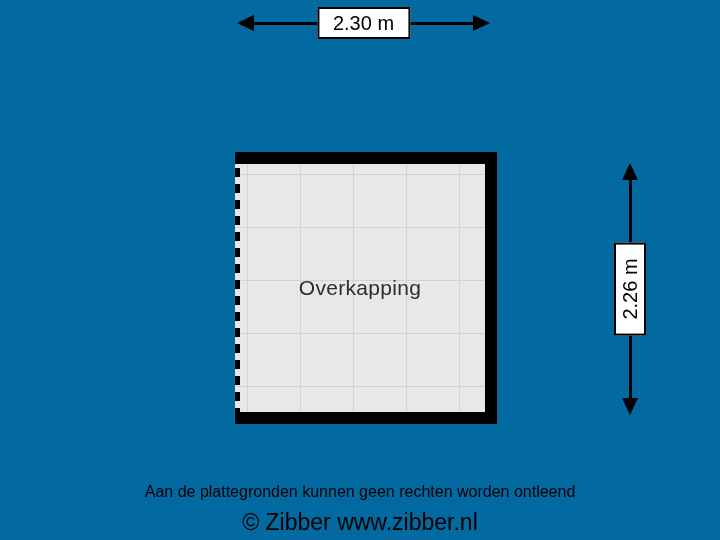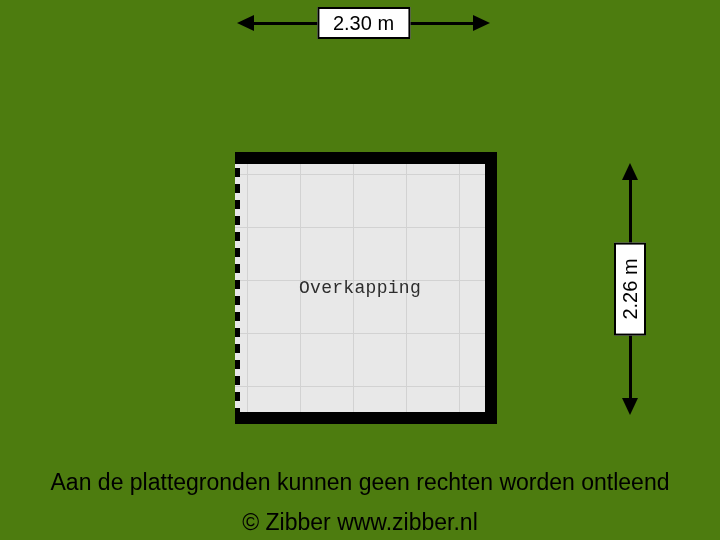--- a/index.html
+++ b/index.html
@@ -7,21 +7,21 @@
     padding: 0;
   }
   body {
     font-family: "Liberation Sans", sans-serif;
     background: #ffffff;
   }
   .canvas {
     position: relative;
     width: 720px;
     height: 540px;
-    background: #4d7c0f;
+    background: #0369a1;
     overflow: hidden;
   }
 
   
   .room {
     position: absolute;
     left: 235px;
     top: 152px;
     width: 262px;
     height: 272px;
@@ -36,24 +36,23 @@
     background-image:
       linear-gradient(to right, #d2d2d2 1px, transparent 1px),
       linear-gradient(to bottom, #d2d2d2 1px, transparent 1px);
     background-size: 53px 53px;
     background-position: 12px 10px;
     display: flex;
     align-items: center;
     justify-content: center;
   }
   .room-label {
-    font-size: 18px;
+    font-size: 21px;
     color: #2d2d2d;
     letter-spacing: 0.3px;
-    font-family: Liberation Mono, monospace;
   }
   .dashed-wall {
     position: absolute;
     left: 235px;
     top: 152px;
     width: 5px;
     height: 272px;
     background: repeating-linear-gradient(
       to bottom,
       #000000 0px, #000000 9px,
@@ -151,22 +150,22 @@
 
   
   .footer {
     position: absolute;
     left: 0;
     right: 0;
     text-align: center;
     color: #000000;
   }
   .disclaimer {
-    top: 469px;
-    font-size: 23px;
+    top: 483px;
+    font-size: 16px;
   }
   .copyright {
     top: 509px;
     font-size: 23px;
   }
 </style>
 </head>
 <body>
 
 <div class="canvas">

